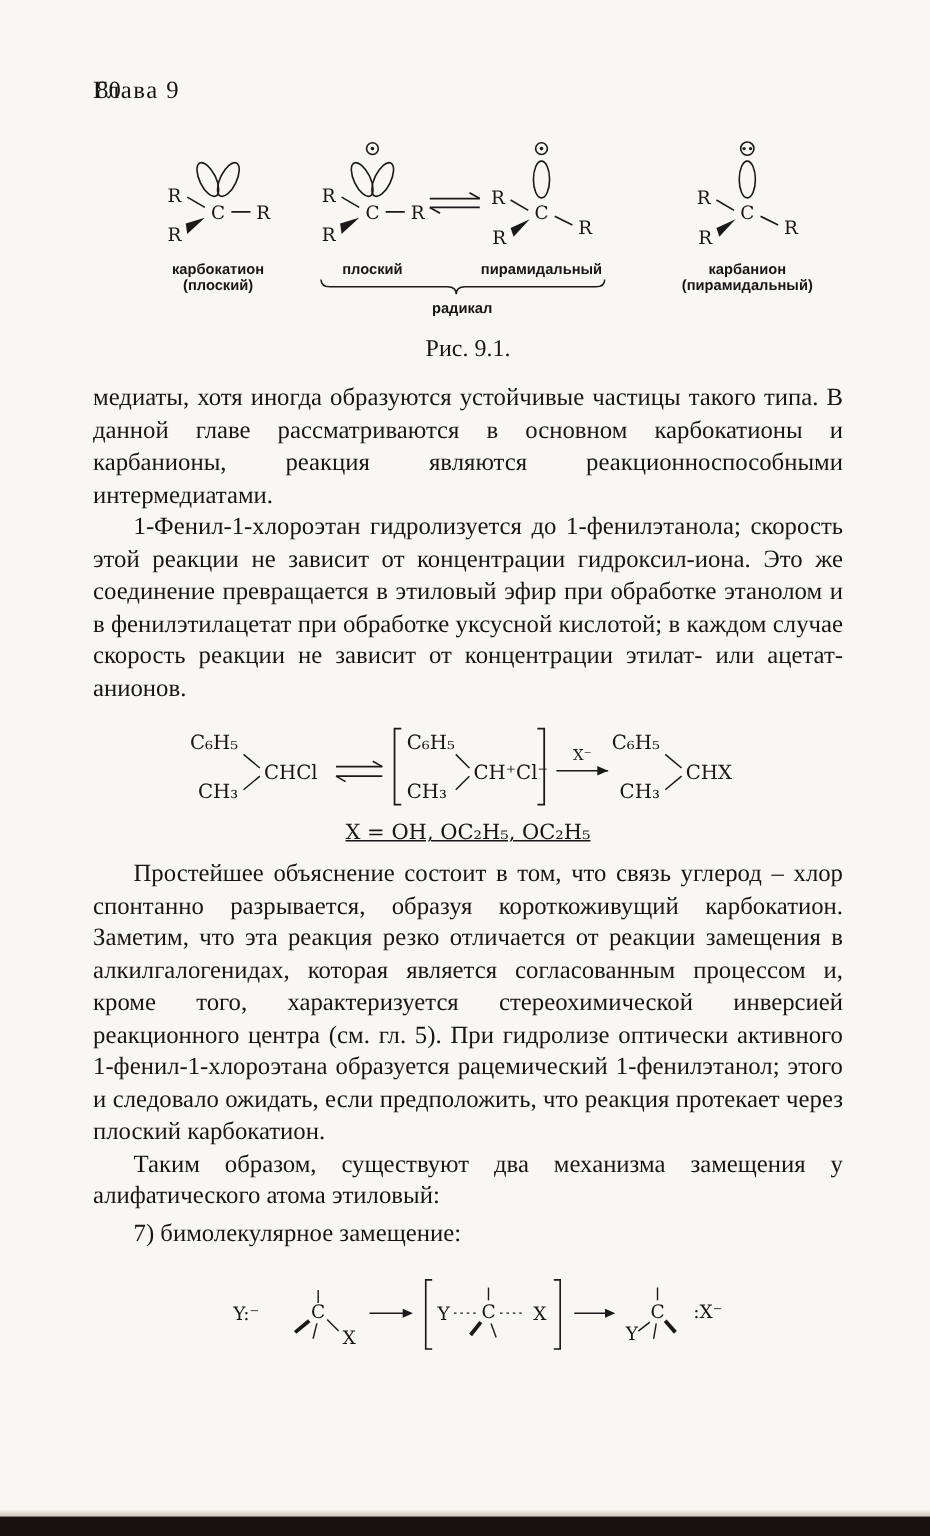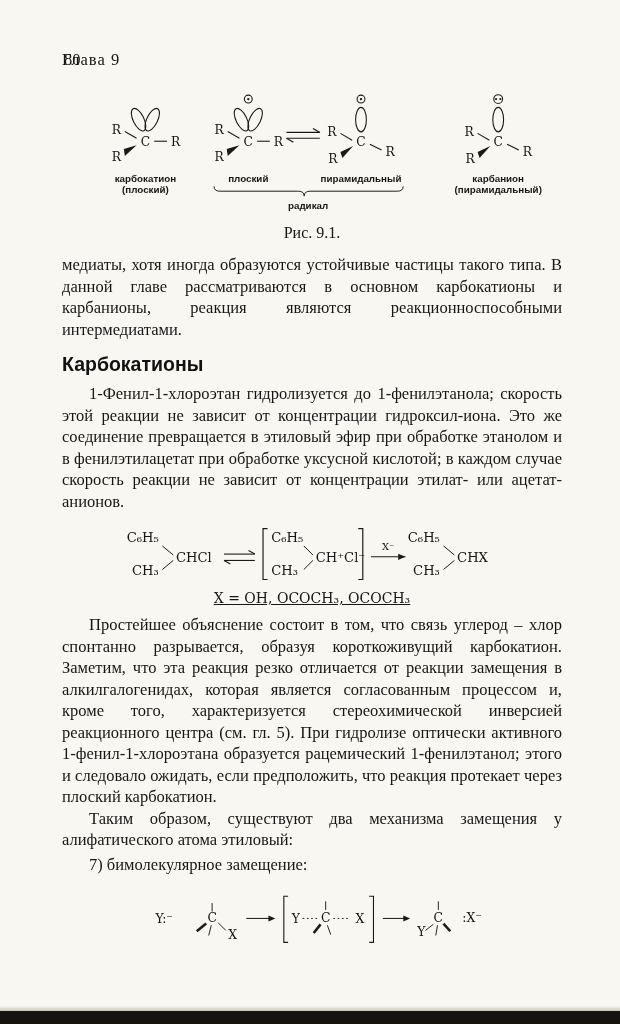--- a/index.html
+++ b/index.html
@@ -121,21 +121,20 @@
       <path d="M150,99 Q150,104 156,104 L236,104 Q242,104 242,109 Q242,104 248,104 L337,104 Q343,104 343,99" stroke="#1a1a1a" stroke-width="1" fill="none"></path>
       <text class="fig-label" x="246" y="122" text-anchor="middle">радикал</text>
       <text class="fig-label" x="440" y="95" text-anchor="middle">карбанион</text>
       <text class="fig-label" x="440" y="106" text-anchor="middle">(пирамидальный)</text>
     </svg>
     <div class="caption">Рис. 9.1.</div>
   </div>
 
   <p class="first">медиаты, хотя иногда образуются устойчивые частицы такого типа. В данной главе рассматриваются в основном карбокатионы и карбанионы, реакция являются реакционноспособными интермедиатами.</p>
 
-  <h2>Карбокатионы</h2>
 
   <p class="indent">1-Фенил-1-хлороэтан гидролизуется до 1-фенилэтанола; скорость этой реакции не зависит от концентрации гидроксил-иона. Это же соединение превращается в этиловый эфир при обработке этанолом и в фенилэтилацетат при обработке уксусной кислотой; в каждом случае скорость реакции не зависит от концентрации этилат- или ацетат-анионов.</p>
 
   <div class="scheme">
     <svg width="390" height="66" viewBox="0 0 430 70">
 
       <text class="chemtxt" x="46" y="21" text-anchor="end">C₆H₅</text>
       <text class="chemtxt" x="46" y="57" text-anchor="end">CH₃</text>
       <g stroke="#1a1a1a" stroke-width="1.1">
         <line x1="50" y1="25" x2="62" y2="35"></line>
@@ -168,21 +167,21 @@
       </g>
 
       <text class="chemtxt" x="356" y="21" text-anchor="end">C₆H₅</text>
       <text class="chemtxt" x="356" y="57" text-anchor="end">CH₃</text>
       <g stroke="#1a1a1a" stroke-width="1.1">
         <line x1="360" y1="25" x2="372" y2="35"></line>
         <line x1="360" y1="51" x2="372" y2="41"></line>
       </g>
       <text class="chemtxt" x="375" y="43">CHX</text>
     </svg>
-    <div class="legend">X = OH, OCOCH₃, OCOCH₃</div>
+    <div class="legend">X = OH, OC₂H₅, OC₂H₅</div>
   </div>
 
   <p class="indent">Простейшее объяснение состоит в том, что связь углерод – хлор спонтанно разрывается, образуя короткоживущий карбокатион. Заметим, что эта реакция резко отличается от реакции замещения в алкилгалогенидах, которая является согласованным процессом и, кроме того, характеризуется стереохимической инверсией реакционного центра (см. гл. 5). При гидролизе оптически активного 1-фенил-1-хлороэтана образуется рацемический 1-фенилэтанол; этого и следовало ожидать, если предположить, что реакция протекает через плоский карбокатион.</p>
   <p class="indent">Таким образом, существуют два механизма замещения у алифатического атома этиловый:</p>
   <p class="indent" style="margin-top:3px">7) бимолекулярное замещение:</p>
 
   <div class="scheme scheme2wrap">
     <svg width="350" height="68" viewBox="0 0 410 78">
 
       <text class="chemtxt" x="42" y="41" text-anchor="end">Y:⁻</text>

